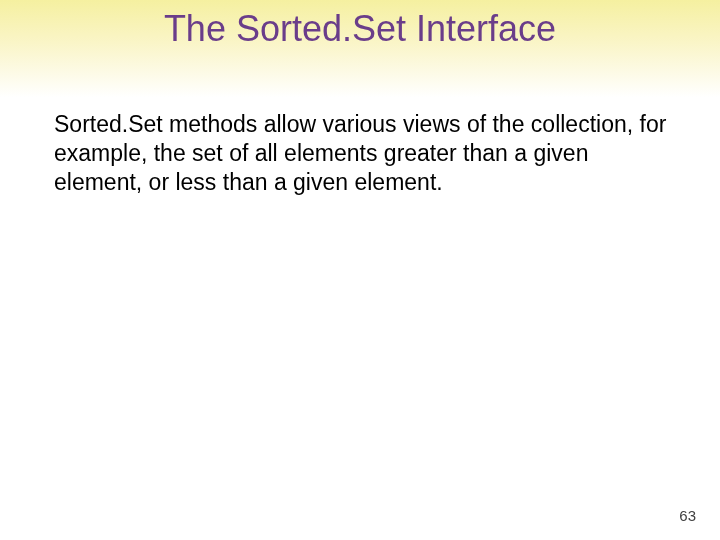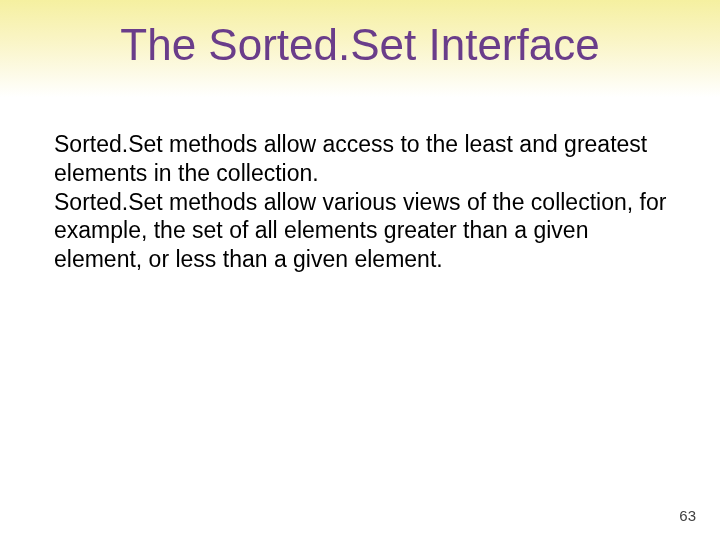--- a/index.html
+++ b/index.html
@@ -6,24 +6,24 @@
     body {
       width: 720px;
       height: 540px;
       background: linear-gradient(to bottom, #f5f0a0 0%, #faf5c8 8%, #ffffff 18%, #ffffff 100%);
       font-family: Arial, Helvetica, sans-serif;
       position: relative;
       overflow: hidden;
     }
     .slide-title {
       color: #6a3d8a;
-      font-size: 44px;
+      font-size: 36px;
       font-weight: normal;
       text-align: center;
-      padding-top: 20px;
+      padding-top: 8px;
       padding-left: 40px;
       padding-right: 40px;
     }
     .slide-body {
       padding: 60px 50px 0 40px;
       color: #000000;
       font-size: 23px;
       line-height: 1.25;
     }
     .slide-body p {
@@ -37,17 +37,16 @@
       color: #404040;
       font-size: 15px;
     }
   </style>
 </head>
 <body>
 
 <h1 class="slide-title">The Sorted.Set Interface</h1>
 
 <div class="slide-body">
-  <p>Sorted.Set methods allow access to the least and greatest elements in the collection.</p>
   <p>Sorted.Set methods allow various views of the collection, for example, the set of all elements greater than a given element, or less than a given element.</p>
 </div>
 
 <div class="page-number">63</div>
 
 </body></html>

